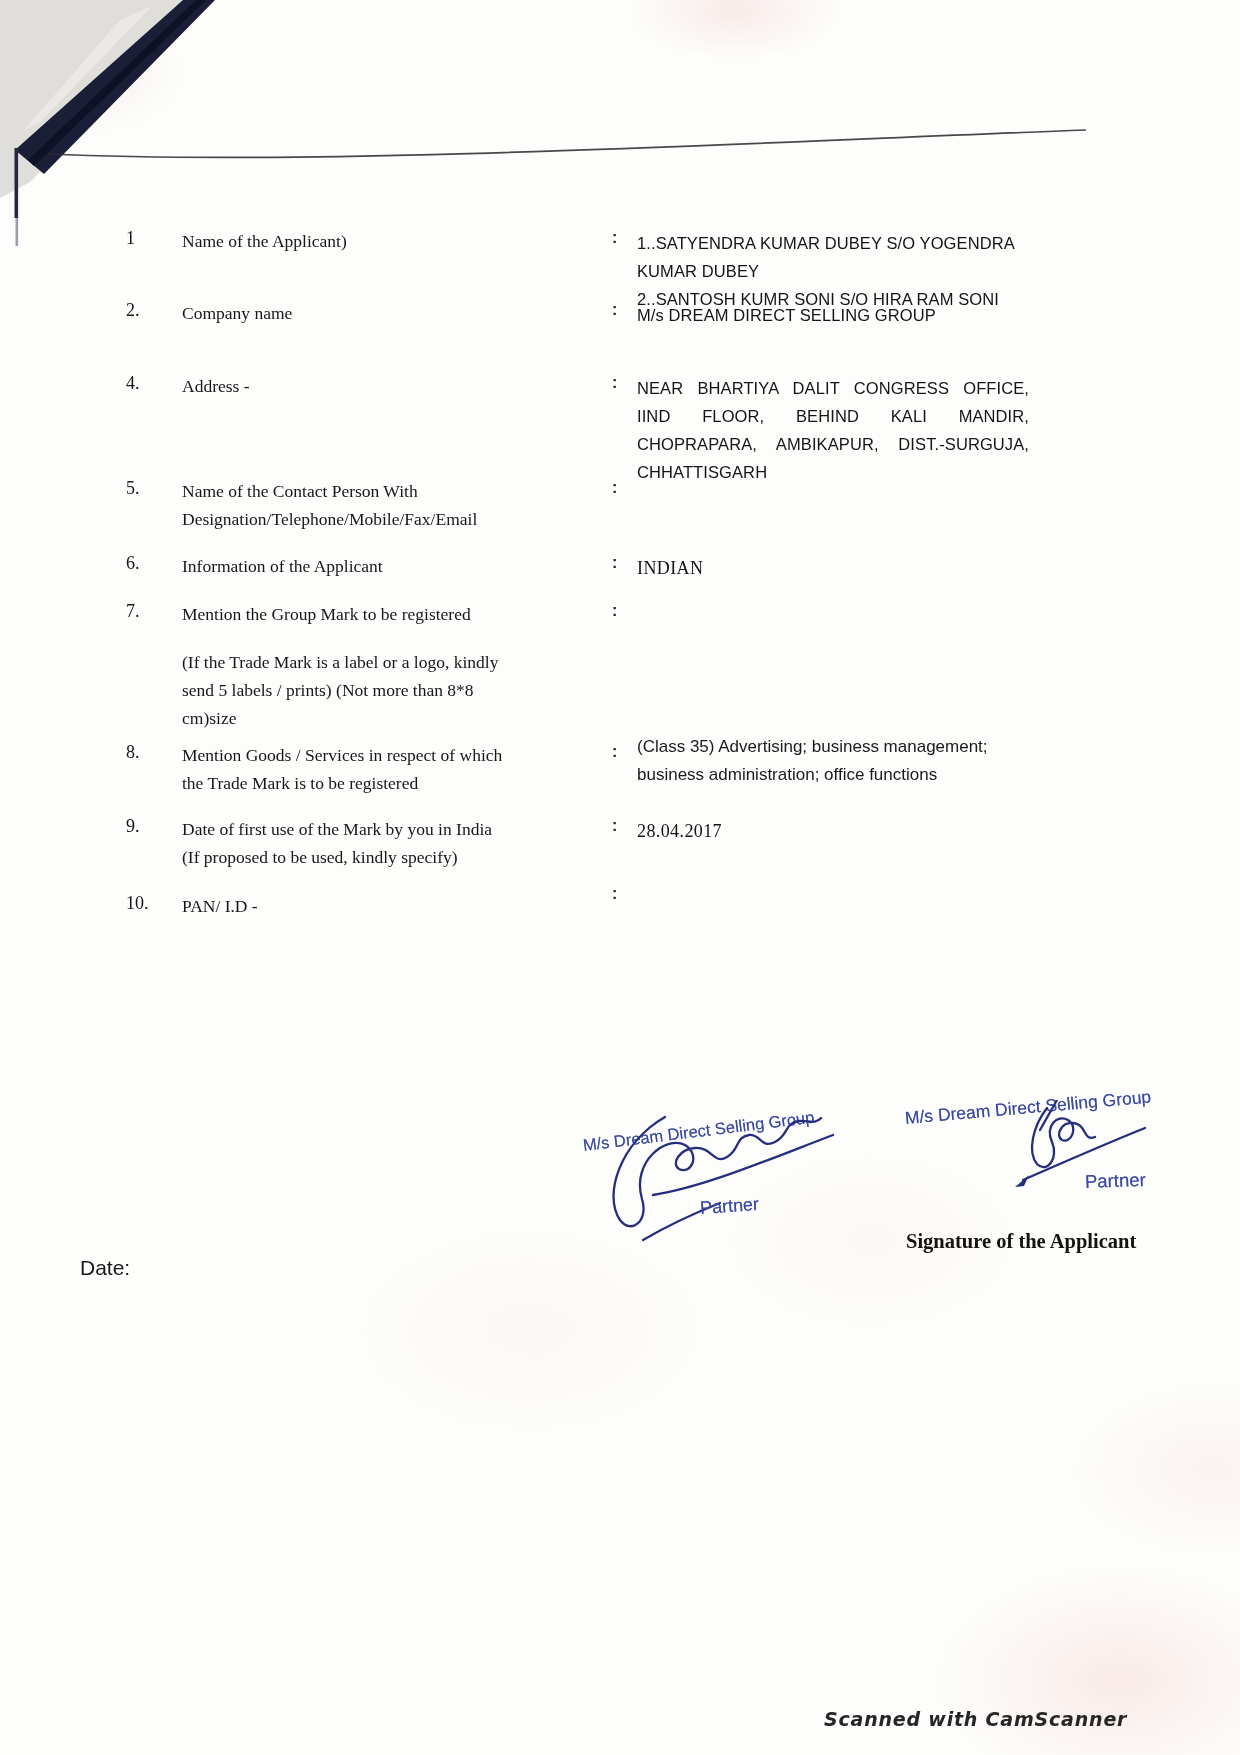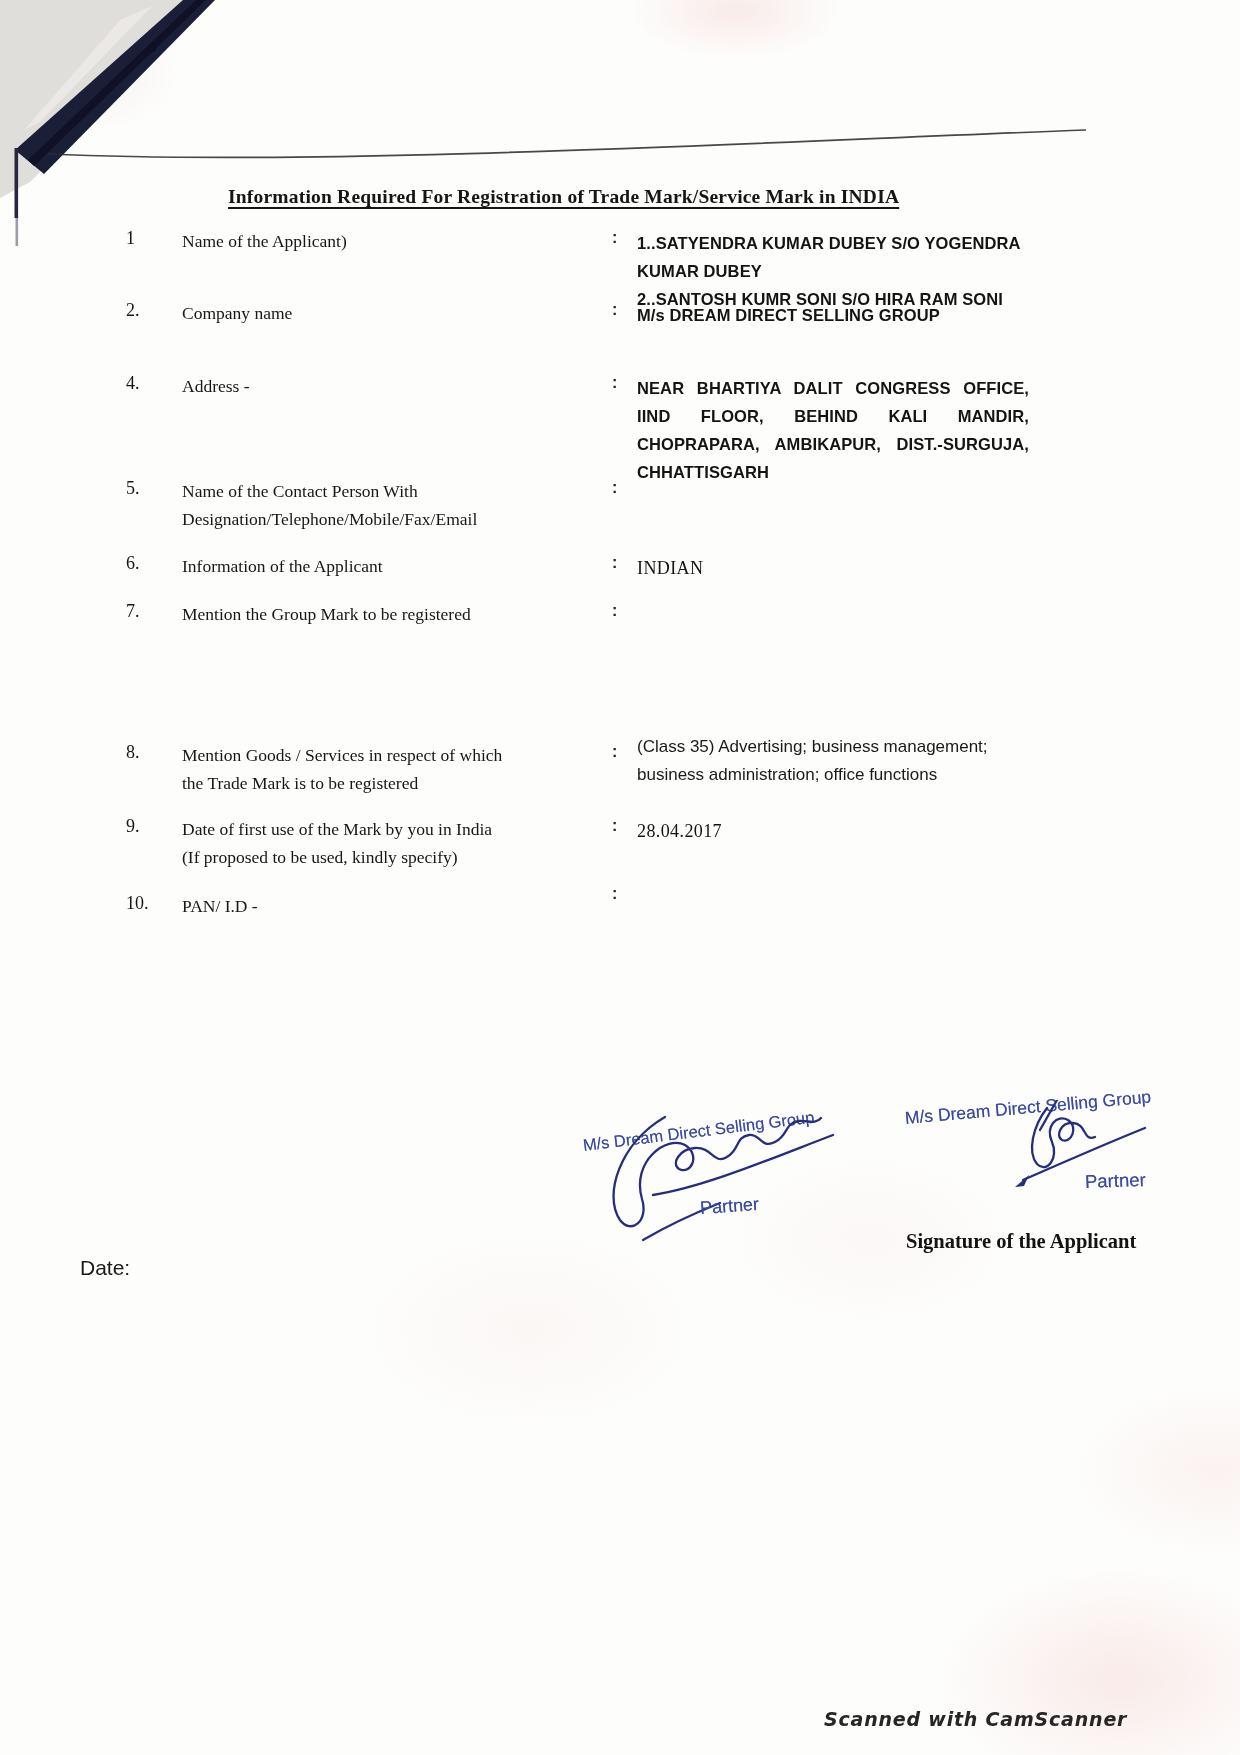--- a/index.html
+++ b/index.html
@@ -35,21 +35,21 @@
   .colon{
     position:absolute;left:612px;top:1px;
     font-family:"Liberation Sans",sans-serif;font-weight:bold;font-size:16px;color:#222;
   }
   .c-up{margin-top:-9px;}
   .value{
     position:absolute;left:637px;top:1px;width:392px;
     font-family:"Liberation Sans",sans-serif;font-size:16.5px;line-height:28px;color:#141414;
     white-space:pre-line;
   }
-  .v-bold{font-weight:bold;letter-spacing:0.1px;}
+  .v-bold{font-weight:normal;letter-spacing:0.1px;}
   .v-just{text-align:justify;text-align-last:justify;}
   .v-serif{font-family:"Liberation Serif",serif;font-size:18px;letter-spacing:0.4px;}
   .v-sans{font-size:17px;color:#1a1a1a;}
   .v-up{margin-top:-10px;}
   .note{
     position:absolute;left:182px;top:648px;width:420px;
     font-family:"Liberation Serif",serif;font-size:17.5px;line-height:28px;color:#171717;
     white-space:pre-line;
   }
   .stamp{
@@ -88,21 +88,20 @@
     <polygon points="0,0 212,0 30,182 0,198" fill="#e0dedb"></polygon>
     <polygon points="120,20 152,6 40,122 24,130" fill="#eceae8" opacity="0.85"></polygon>
     <polygon points="183,0 215,0 44,174 15,150" fill="#1b1e37"></polygon>
     <polygon points="196,0 206,0 34,166 28,160" fill="#0f1126"></polygon>
     <circle cx="152" cy="48" r="4.3" fill="#0e1024"></circle>
     <rect x="14.5" y="148" width="3.6" height="70" fill="#262842"></rect>
     <rect x="15.5" y="216" width="2.6" height="30" fill="#262842" opacity="0.45"></rect>
     <path d="M48,154 C320,166 720,144 1086,130" stroke="#2f2f2f" stroke-width="1.7" fill="none" opacity="0.88"></path>
   </svg>
 
-  <div class="title">Information Required For Registration of Trade Mark/Service Mark in INDIA</div>
 
   <div class="row" style="top:228px">
     <div class="num">1</div>
     <div class="label">Name of the Applicant)</div>
     <div class="colon">:</div>
     <div class="value v-bold">1..SATYENDRA KUMAR DUBEY S/O YOGENDRA
 KUMAR DUBEY
 2..SANTOSH KUMR SONI S/O HIRA RAM SONI</div>
   </div>
 
@@ -138,20 +137,23 @@
     <div class="value v-serif">INDIAN</div>
   </div>
 
   <div class="row" style="top:601px">
     <div class="num">7.</div>
     <div class="label">Mention the Group Mark to be registered</div>
     <div class="colon">:</div>
     <div class="value"></div>
   </div>
 
+  <div class="note">(If the Trade Mark is a label or a logo, kindly
+send 5 labels / prints) (Not more than 8*8
+cm)size</div>
 
   <div class="row" style="top:742px">
     <div class="num">8.</div>
     <div class="label">Mention Goods / Services in respect of which
 the Trade Mark is to be registered</div>
     <div class="colon">:</div>
     <div class="value v-sans v-up">(Class 35)  Advertising; business management;
 business administration; office functions</div>
   </div>
 

